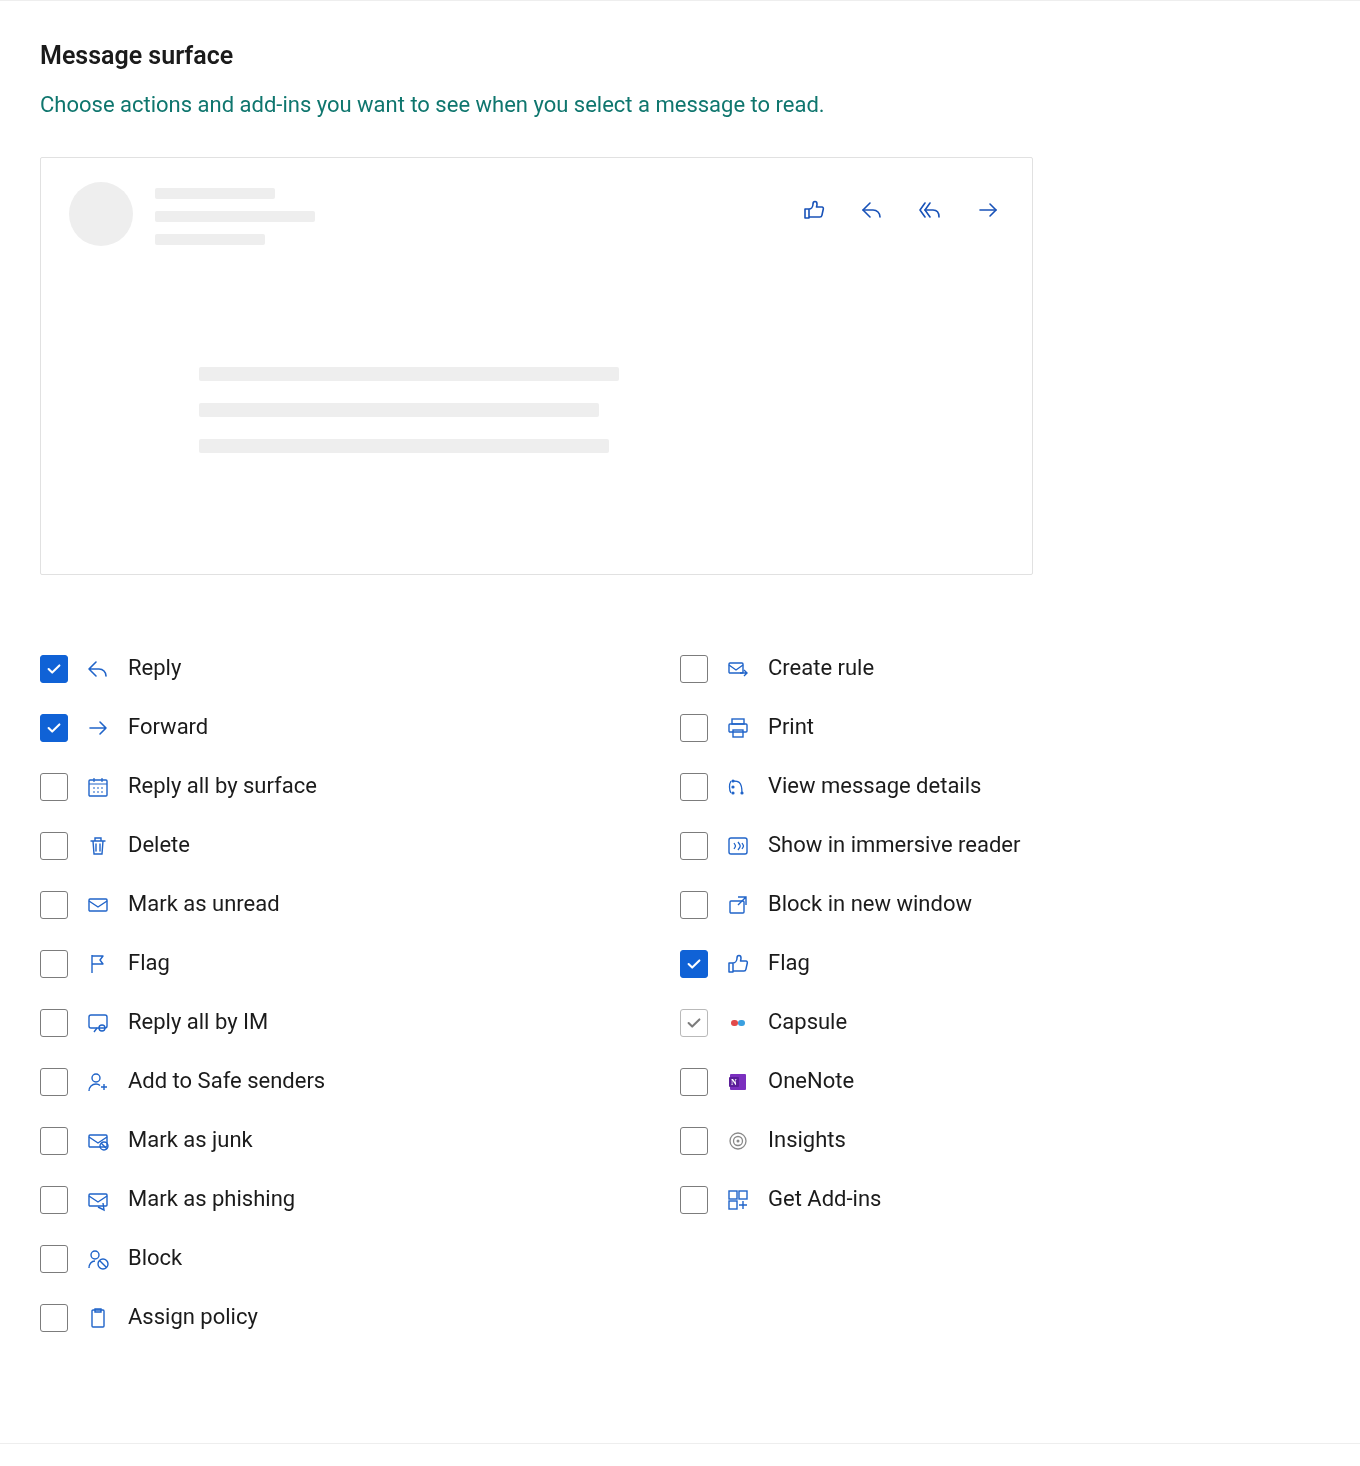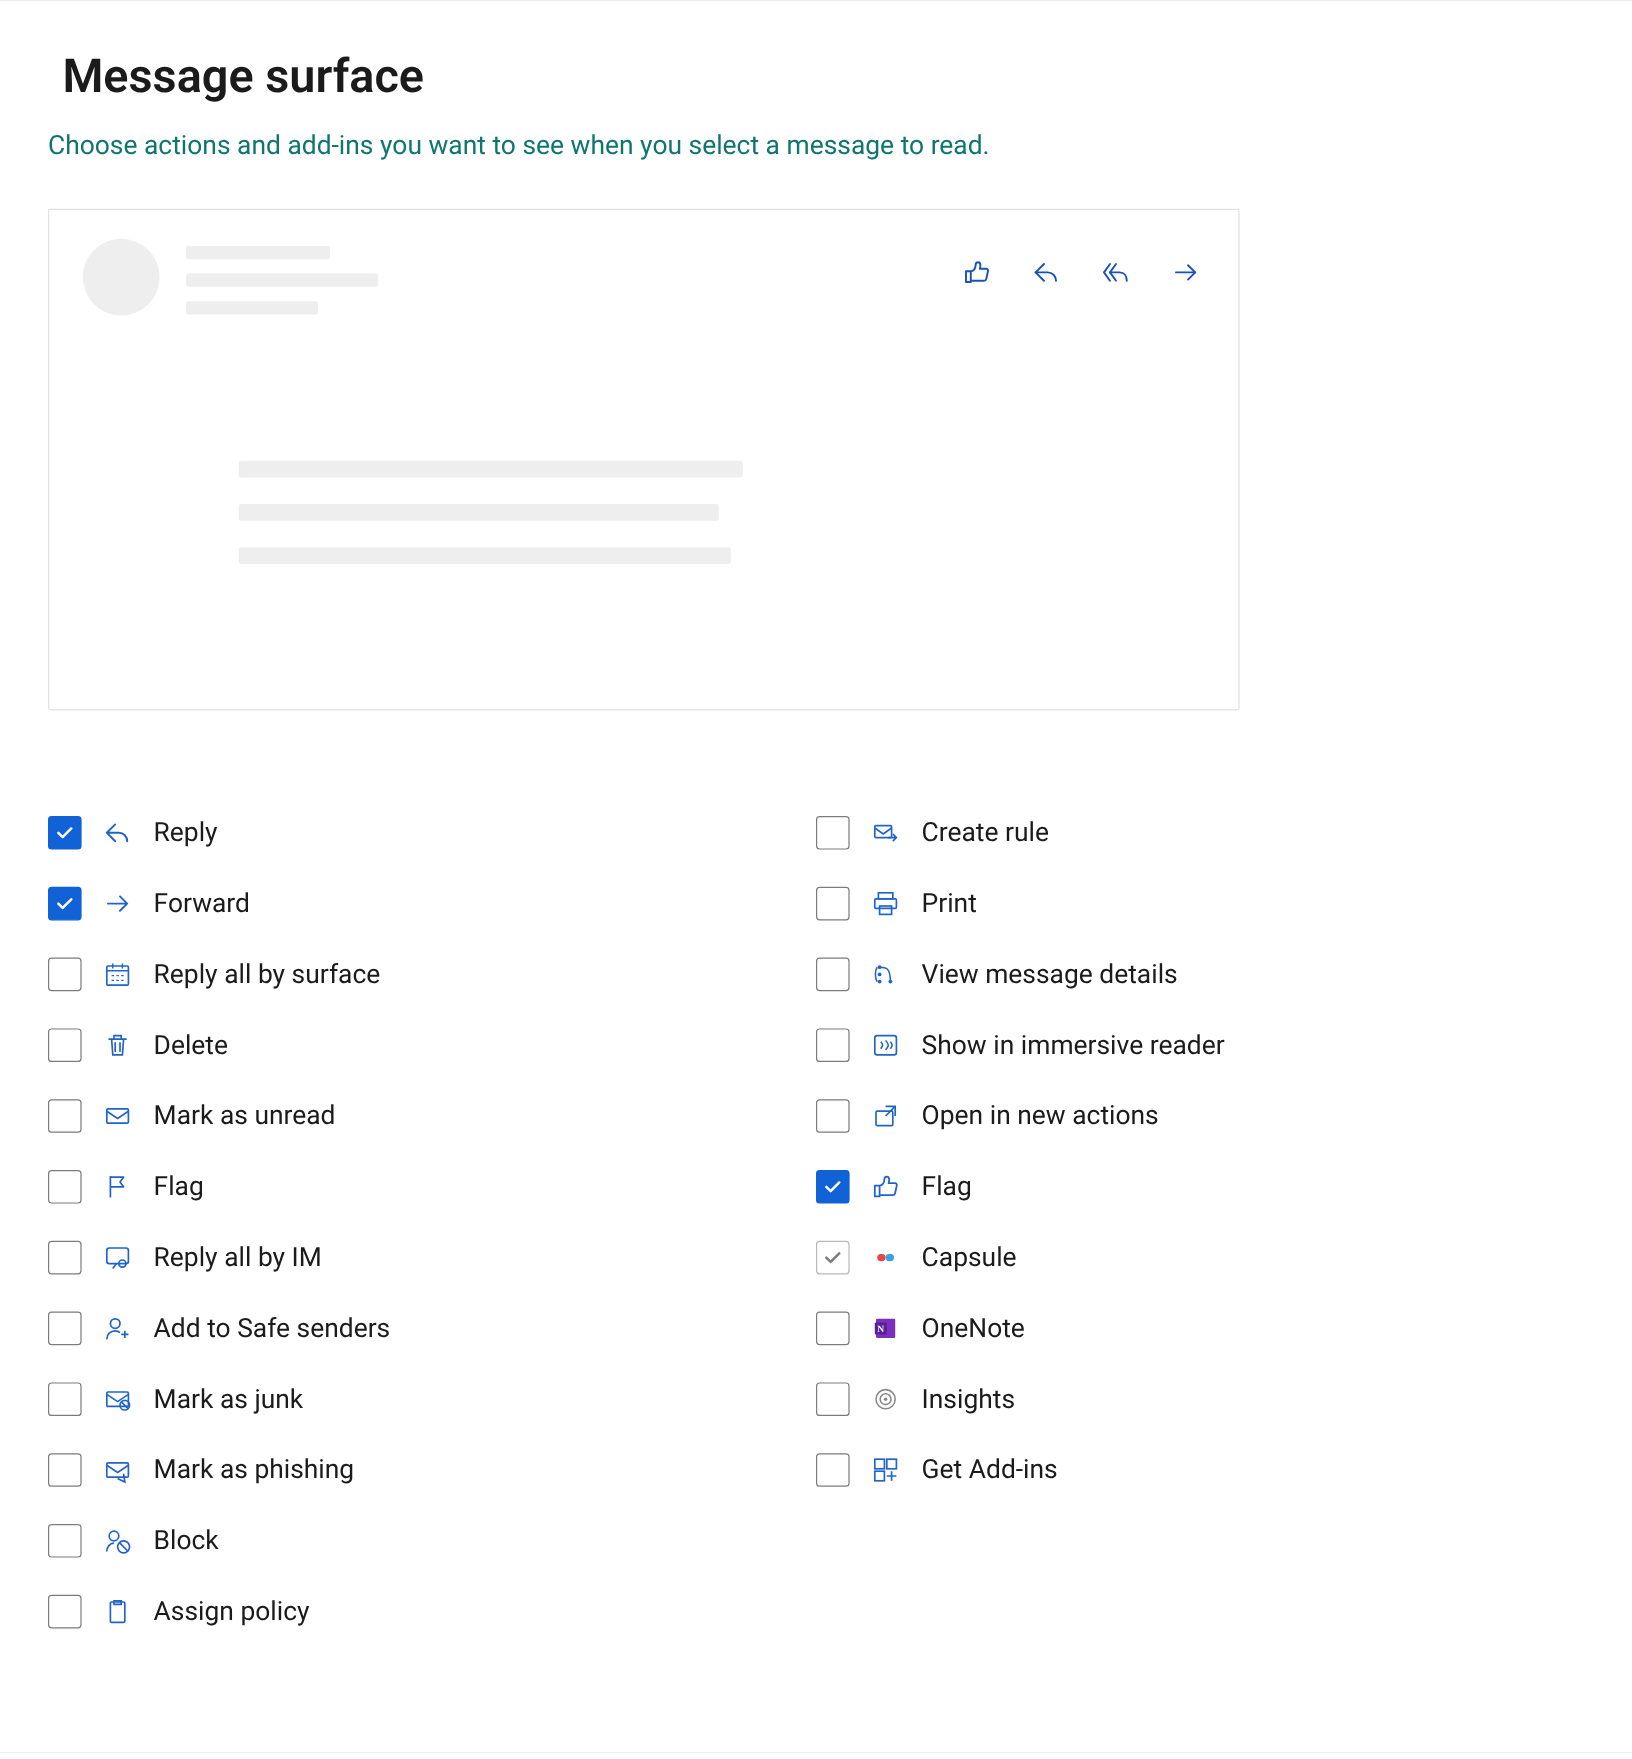--- a/index.html
+++ b/index.html
@@ -10,24 +10,24 @@
     background: #ffffff;
     color: #1b1b1b;
   }
   .page {
     width: 1360px;
     padding: 40px 40px 80px 40px;
     border-top: 1px solid #eeeeee;
     border-bottom: 1px solid #eeeeee;
   }
   .title {
-    font-size: 39px;
+    font-size: 25px;
     font-weight: 600;
     color: #1b1b1b;
-    margin: 0 0 22px 12px;
+    margin: 0 0 22px 0;
   }
   .subtitle {
     font-size: 22px;
     font-weight: 400;
     color: #0f766e;
     margin: 0 0 40px 0;
   }
   .preview-card {
     width: 993px;
     height: 418px;
@@ -85,21 +85,21 @@
   .preview-actions svg { width: 24px; height: 24px; }
   .columns {
     display: flex;
     gap: 0;
   }
   .col {
     width: 50%;
   }
   .item {
     display: flex;
-    align-items: center;
+    align-items: flex-start;
     gap: 16px;
     margin-bottom: 15px;
     height: 44px;
   }
   .checkbox {
     width: 28px;
     height: 28px;
     border-radius: 3px;
     border: 1.5px solid #7c7c7c;
     display: inline-flex;
@@ -481,21 +481,21 @@
         <span class="label">Show in immersive reader</span>
       </div>
 
       <div class="item">
         <span class="checkbox"></span>
         <span class="icon-slot">
             <svg viewBox="0 0 24 24">
               <use href="#i-window"></use>
             </svg>
           </span>
-        <span class="label">Open in new actions</span>
+        <span class="label">Block in new window</span>
       </div>
 
       <div class="item">
         <span class="checkbox checked">
             <svg viewBox="0 0 20 20">
               <use href="#i-check"></use>
             </svg>
           </span>
         <span class="icon-slot">
             <svg viewBox="0 0 24 24">

